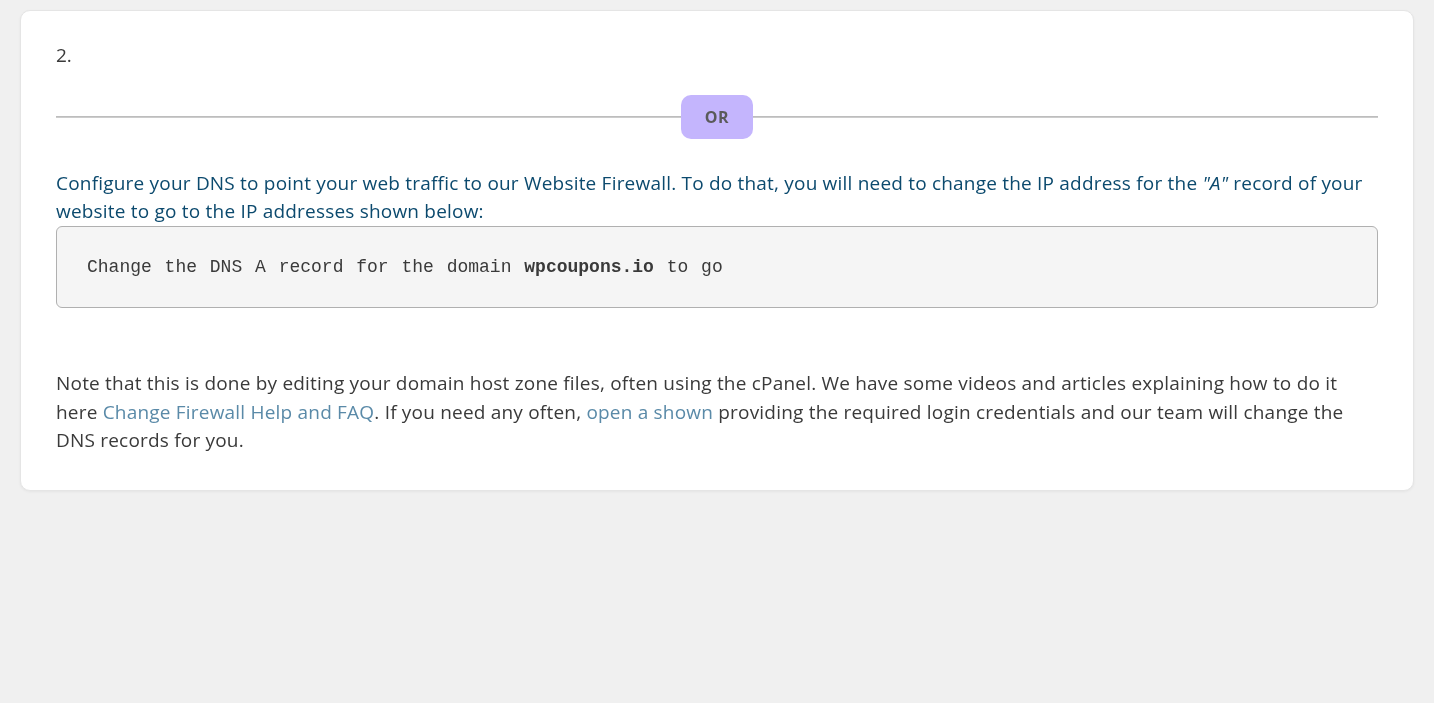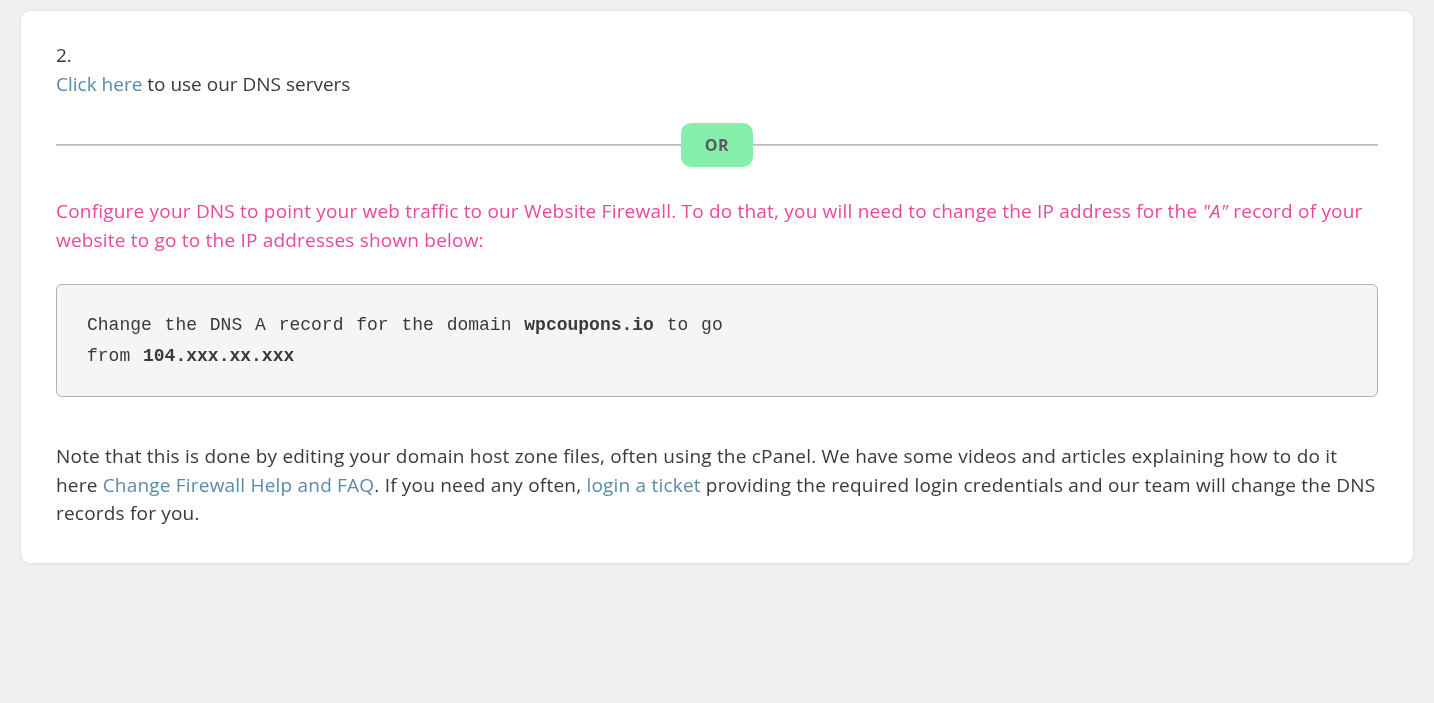--- a/index.html
+++ b/index.html
@@ -40,80 +40,75 @@
       align-items: center;
       margin: 25px 0 30px 0;
     }
     .divider-line {
       flex: 1;
       height: 2px;
       background: #cccccc;
       border-top: 1px solid #bdbdbd;
     }
     .divider-badge {
-      background: #86efac;
+      background: #c4b5fd;
       color: #5a5a5a;
       font-weight: 700;
       font-size: 16px;
       padding: 10px 24px;
       border-radius: 10px;
       margin: 0 0px;
       letter-spacing: 0.5px;
     }
     .paragraph {
-      color: #ec4899;
-      margin-bottom: 30px;
+      color: #0c4a6e;
       letter-spacing: 0.2px;
     }
     .italic {
       font-style: italic;
     }
     .code-box {
       background: #f5f5f5;
       border: 1px solid #b0b0b0;
       border-radius: 6px;
       padding: 25px 30px;
       font-family: "Consolas", "Monaco", "Courier New", monospace;
       font-size: 18px;
       color: #3a3a3a;
-      margin-bottom: 45px;
+      margin-bottom: 61px;
       line-height: 1.7;
       word-spacing: 2px;
     }
     .code-line {
       white-space: pre-wrap;
     }
     .code-box strong {
       font-weight: 700;
     }
     .note-paragraph {
       color: #3a3a3a;
       letter-spacing: 0.2px;
     }
   </style>
 </head>
 <body>
 
 <div class="card">
   <div class="step-number">2.</div>
-  <div class="dns-line">
-    <a class="link">Click here</a><span> to use our DNS servers</span>
-  </div>
 
   <div class="divider-wrap">
     <div class="divider-line"></div>
     <div class="divider-badge">OR</div>
     <div class="divider-line"></div>
   </div>
 
   <p class="paragraph">
     <span>Configure your DNS to point your web traffic to our Website Firewall. To do that, you will need to change the IP address for the </span><span class="italic">"A"</span><span> record of your website to go to the IP addresses shown below:</span>
   </p>
 
   <div class="code-box">
     <div class="code-line"><span>Change the DNS A record for the domain </span><strong>wpcoupons.io</strong><span> to go</span></div>
-    <div class="code-line"><span>from </span><strong>104.xxx.xx.xxx</strong></div>
   </div>
 
   <p class="note-paragraph">
-    <span>Note that this is done by editing your domain host zone files, often using the cPanel. We have some videos and articles explaining how to do it here </span><a class="link">Change Firewall Help and FAQ</a><span>. If you need any often, </span><a class="link">login a ticket</a><span> providing the required login credentials and our team will change the DNS records for you.</span>
+    <span>Note that this is done by editing your domain host zone files, often using the cPanel. We have some videos and articles explaining how to do it here </span><a class="link">Change Firewall Help and FAQ</a><span>. If you need any often, </span><a class="link">open a shown</a><span> providing the required login credentials and our team will change the DNS records for you.</span>
   </p>
 </div>
 
 </body></html>

